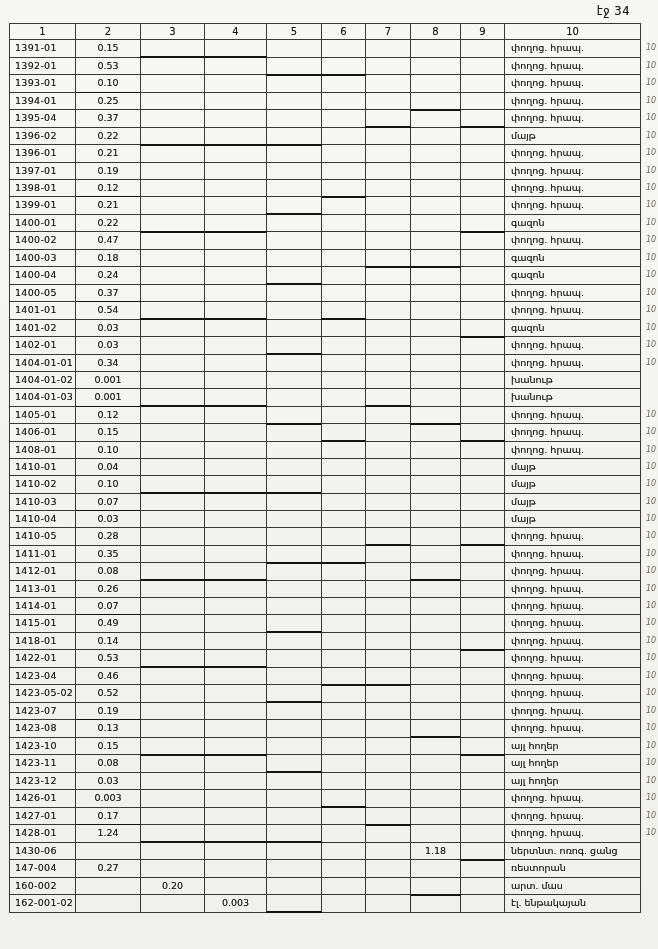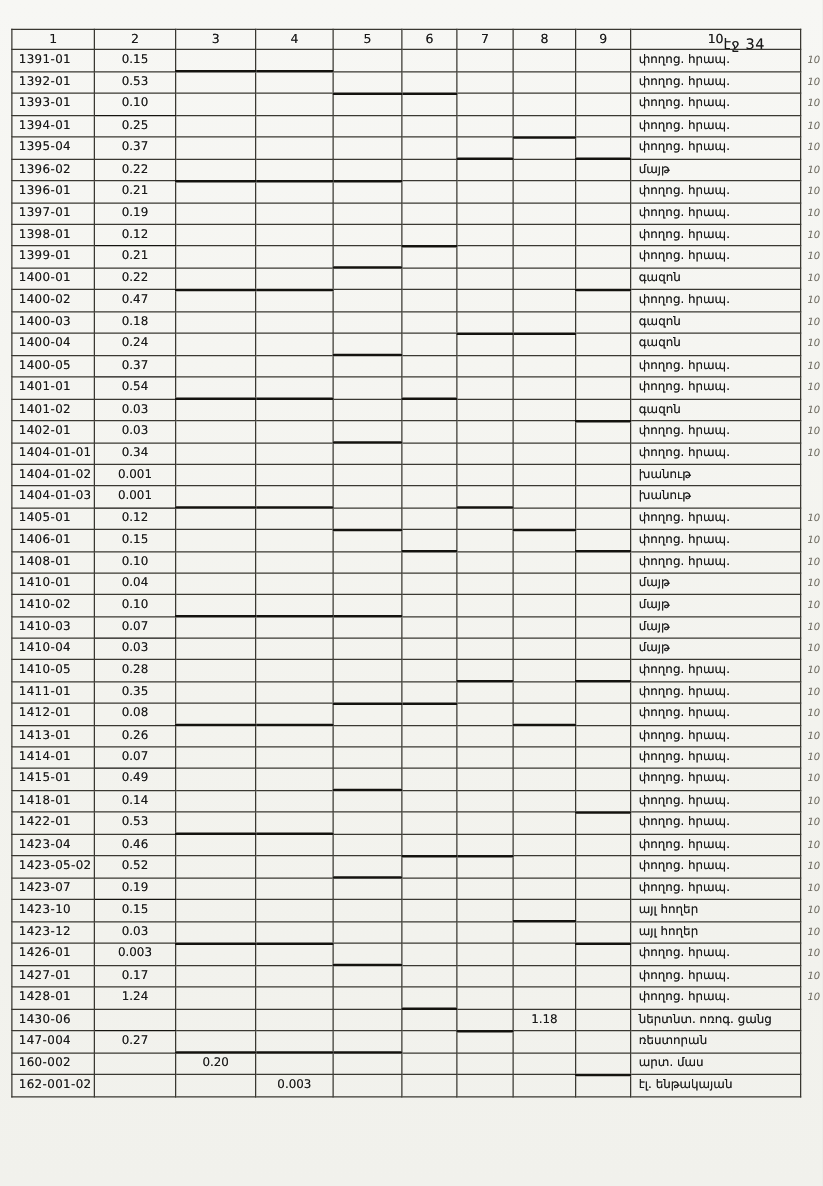--- a/index.html
+++ b/index.html
@@ -7,24 +7,23 @@
     width:658px; height:949px;
     background:#e8e8e4;
     font-family:"DejaVu Sans", sans-serif;
   }
   .page {
     position:relative; width:658px; height:949px;
     background:linear-gradient(180deg, #f7f7f4 0%, #f3f3ee 60%, #f1f1ec 100%);
     overflow:hidden;
   }
   .page-label {
-    position:absolute; top:4px; right:46px;
+    position:absolute; top:4px; right:28px;
     font-size:11.5px; color:#1a1a1a; letter-spacing:0.5px;
     text-shadow:0 0 0.5px rgba(20,20,20,0.5);
-    margin-top:24px;
   }
   table.sheet {
     position:absolute; top:23px; left:9px;
     width:649px; border-collapse:collapse; table-layout:fixed;
   }
   .sheet th, .sheet td {
     border:1px solid #3a3832;
     height:16px; line-height:16px;
     padding:0 3px;
     font-size:9.5px; font-weight:normal; color:#181818;
@@ -595,22 +594,48 @@
           <td class="c-num"></td>
           <td class="c-num"></td>
           <td class="c-num"></td>
           <td class="c-num"></td>
           <td class="c-num"></td>
           <td class="c-num"></td>
           <td class="c-use">փողոց. հրապ.</td>
           <td class="c-mark">10</td>
         </tr>
         <tr>
+          <td class="c-code">1423-08</td>
+          <td class="c-num">0.13</td>
+          <td class="c-num"></td>
+          <td class="c-num"></td>
+          <td class="c-num"></td>
+          <td class="c-num"></td>
+          <td class="c-num"></td>
+          <td class="c-num"></td>
+          <td class="c-num"></td>
+          <td class="c-use">փողոց. հրապ.</td>
+          <td class="c-mark">10</td>
+        </tr>
+        <tr>
           <td class="c-code">1423-10</td>
           <td class="c-num">0.15</td>
+          <td class="c-num"></td>
+          <td class="c-num"></td>
+          <td class="c-num"></td>
+          <td class="c-num"></td>
+          <td class="c-num"></td>
+          <td class="c-num"></td>
+          <td class="c-num"></td>
+          <td class="c-use">այլ հողեր</td>
+          <td class="c-mark">10</td>
+        </tr>
+        <tr>
+          <td class="c-code">1423-11</td>
+          <td class="c-num">0.08</td>
           <td class="c-num"></td>
           <td class="c-num"></td>
           <td class="c-num"></td>
           <td class="c-num"></td>
           <td class="c-num"></td>
           <td class="c-num"></td>
           <td class="c-num"></td>
           <td class="c-use">այլ հողեր</td>
           <td class="c-mark">10</td>
         </tr>

